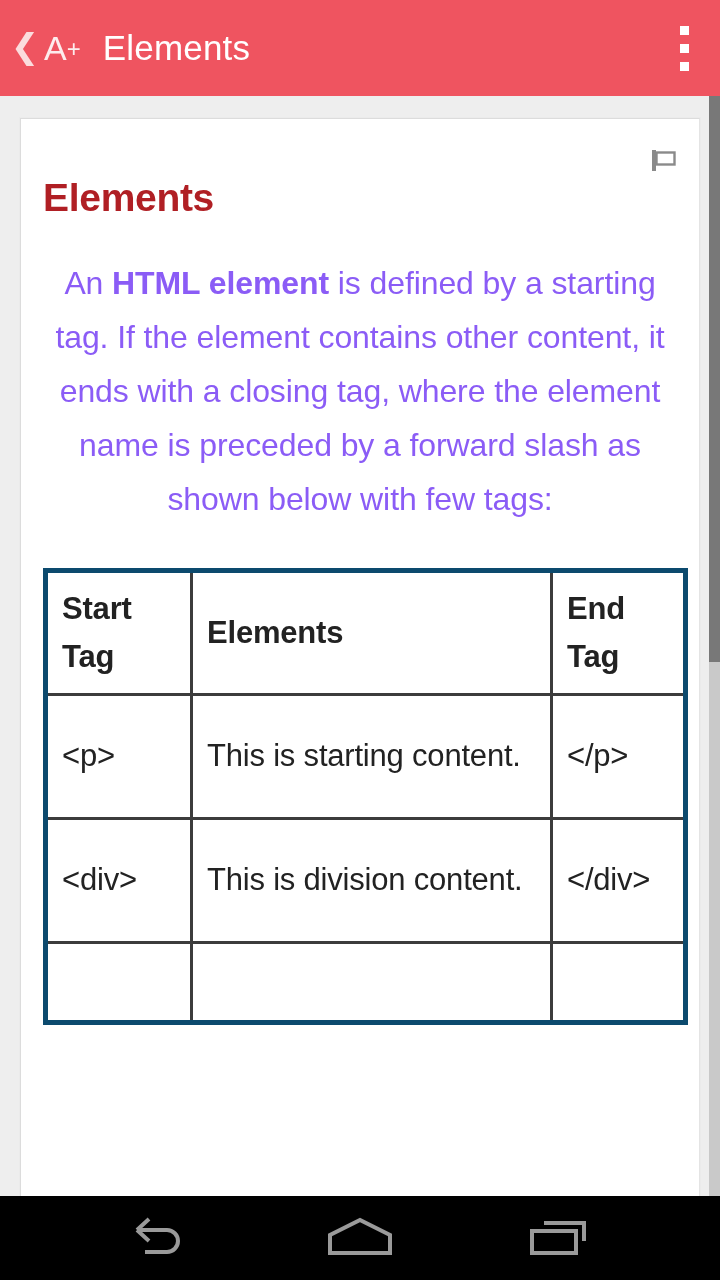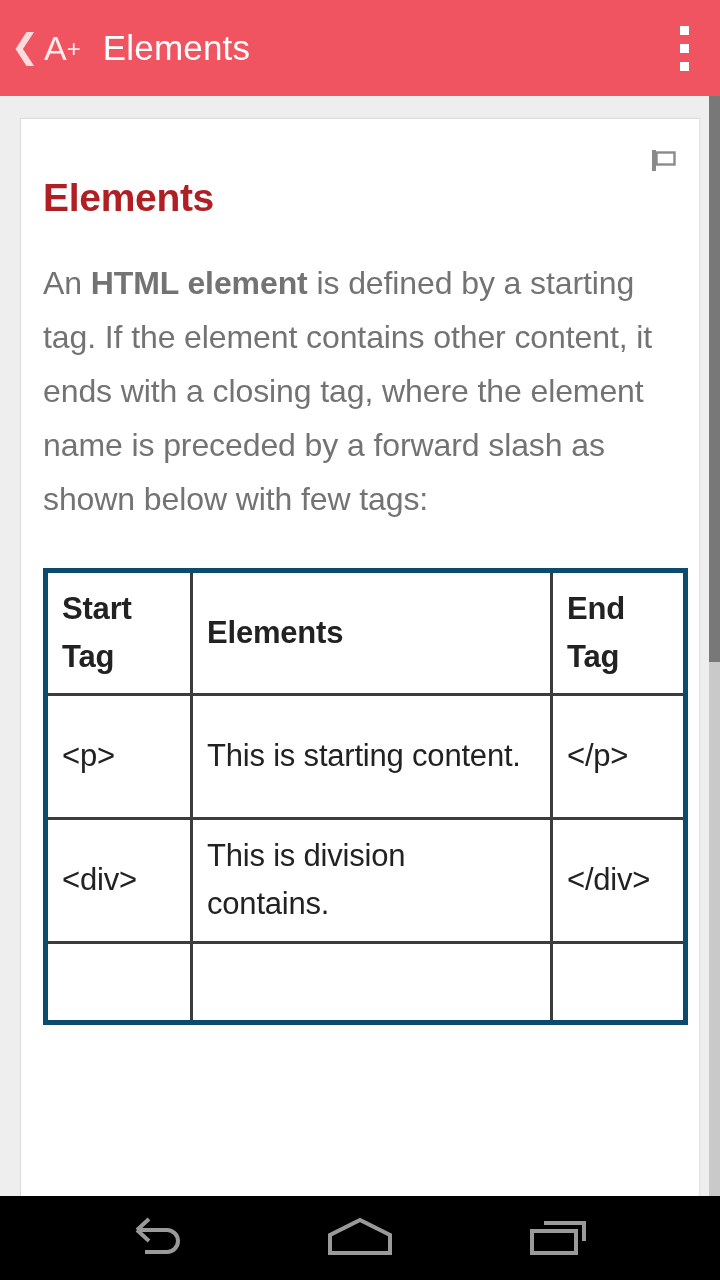--- a/index.html
+++ b/index.html
@@ -110,25 +110,26 @@
   .doc-title {
     color: #b01f24;
     font-size: 39px;
     font-weight: 700;
     letter-spacing: -0.3px;
     line-height: 1.1;
     margin-bottom: 36px;
   }
 
   .doc-para {
-    color: #737373;
+    color: #8b5cf6;
     font-size: 32px;
     line-height: 54px;
     letter-spacing: -0.1px;
     margin-bottom: 42px;
+    text-align: center;
   }
   .doc-para b { font-weight: 700; }
 
   
   .tag-table {
     width: 100%;
     border-collapse: collapse;
     border: 5px solid #0c4a6e;
     table-layout: fixed;
   }
@@ -235,21 +236,21 @@
             </tr>
           </thead>
           <tbody>
             <tr>
               <td>&lt;p&gt;</td>
               <td>This is starting content.</td>
               <td>&lt;/p&gt;</td>
             </tr>
             <tr>
               <td>&lt;div&gt;</td>
-              <td>This is division contains.</td>
+              <td>This is division content.</td>
               <td>&lt;/div&gt;</td>
             </tr>
             <tr class="row-empty">
               <td></td>
               <td></td>
               <td></td>
             </tr>
           </tbody>
         </table>
 

